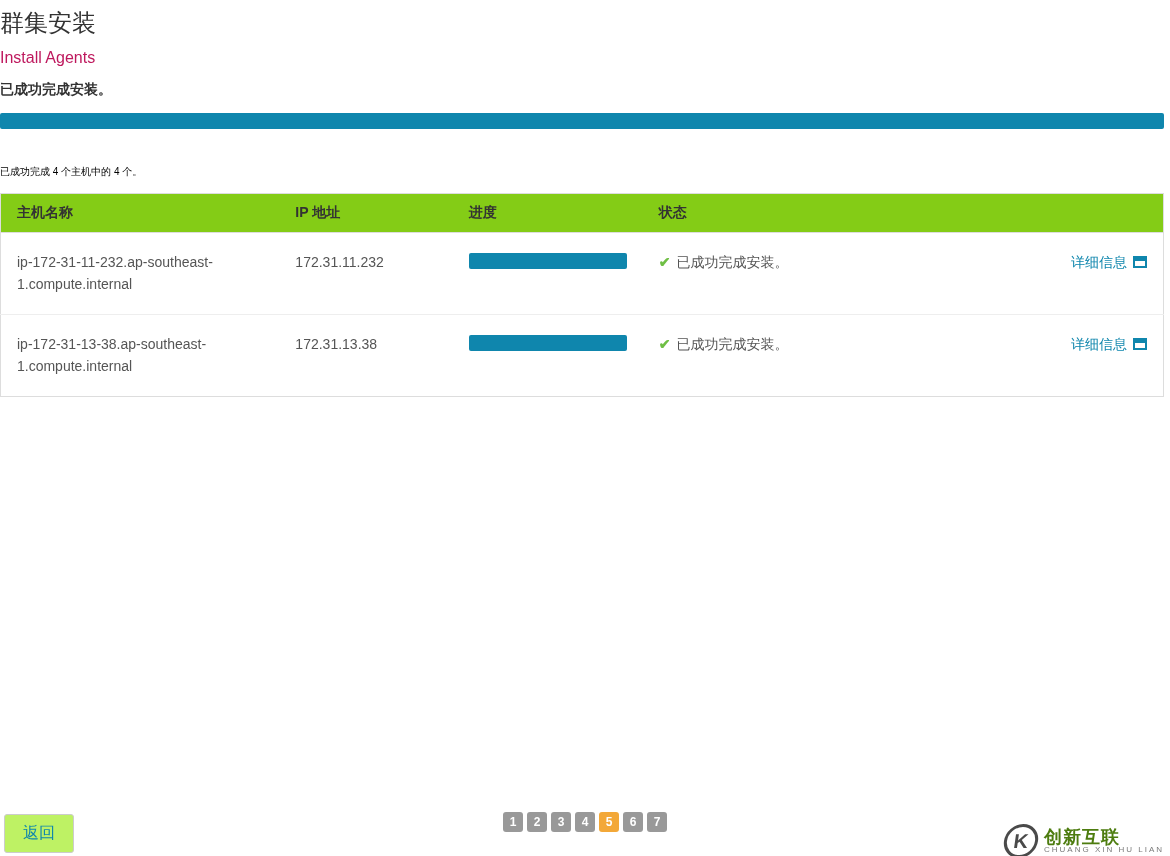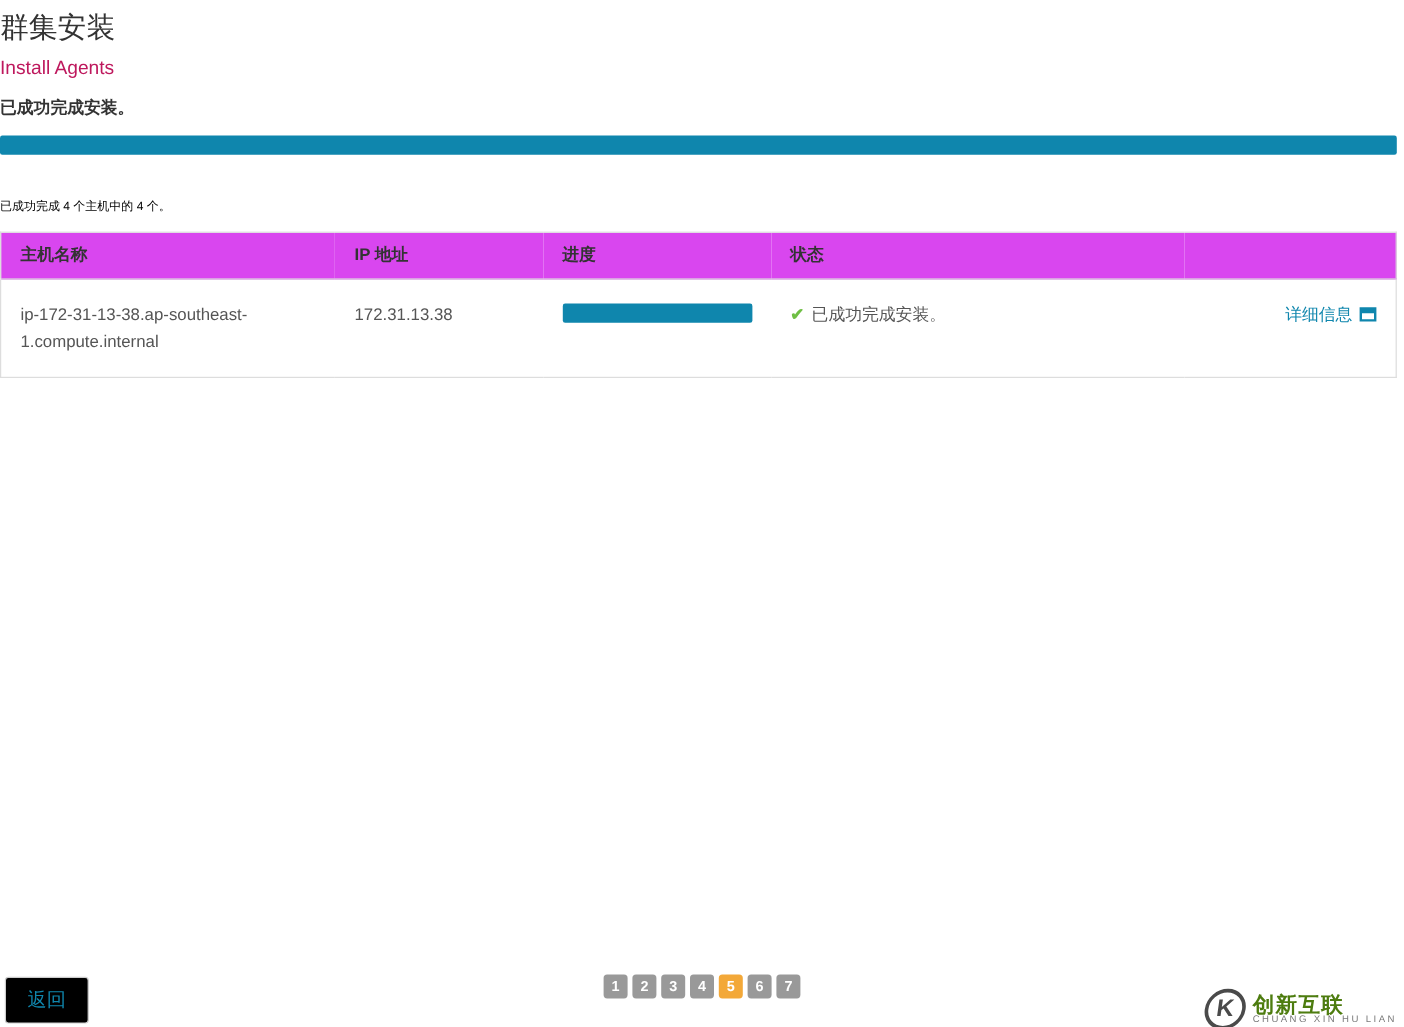--- a/index.html
+++ b/index.html
@@ -42,21 +42,21 @@
       color: #000000;
       padding-bottom: 14px;
     }
     .table {
       width: 1164px;
       border: 1px solid #ddd;
       border-collapse: collapse;
       border-radius: 3px;
     }
     .table thead tr {
-      background: #d946ef;
+      background: #84cc16;
     }
     .table th {
       text-align: left;
       font-weight: 700;
       font-size: 14px;
       color: #333;
       padding: 10px 16px;
       border-bottom: 1px solid #ddd;
     }
     .table td {
@@ -104,21 +104,21 @@
       box-sizing: border-box;
     }
     .footer {
       position: absolute;
       bottom: 0; left: 0; right: 0;
       height: 50px;
       padding: 8px 0;
     }
     .back-btn {
       border: 1px solid #ccc;
-      background: #000000;
+      background: #bef264;
       color: #0f86ad;
       font-size: 16px;
       padding: 8px 18px;
       border-radius: 3px;
       cursor: pointer;
       margin-left: 4px;
     }
     .pager {
       position: absolute;
       left: 50%;
@@ -180,20 +180,32 @@
   <thead>
     <tr>
       <th class="col-host">主机名称</th>
       <th class="col-ip">IP 地址</th>
       <th class="col-prog">进度</th>
       <th class="col-stat">状态</th>
       <th class="col-det"></th>
     </tr>
   </thead>
   <tbody>
+      <tr>
+        <td class="col-host">ip-172-31-11-232.ap-southeast-1.compute.internal</td>
+        <td class="col-ip">172.31.11.232</td>
+        <td class="col-prog">
+          <div class="row-progress"></div>
+        </td>
+        <td class="col-stat status-cell"><span class="check-icon">✔</span><span>已成功完成安装。</span></td>
+        <td class="col-det"><a class="detail-link">
+            <span>详细信息</span>
+            <span class="open-icon"></span>
+          </a></td>
+      </tr>
       <tr>
         <td class="col-host">ip-172-31-13-38.ap-southeast-1.compute.internal</td>
         <td class="col-ip">172.31.13.38</td>
         <td class="col-prog">
           <div class="row-progress"></div>
         </td>
         <td class="col-stat status-cell"><span class="check-icon">✔</span><span>已成功完成安装。</span></td>
         <td class="col-det"><a class="detail-link">
             <span>详细信息</span>
             <span class="open-icon"></span>

